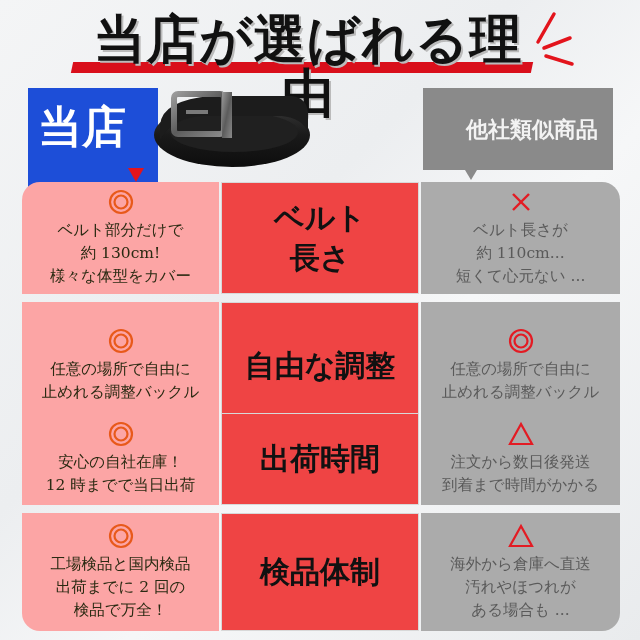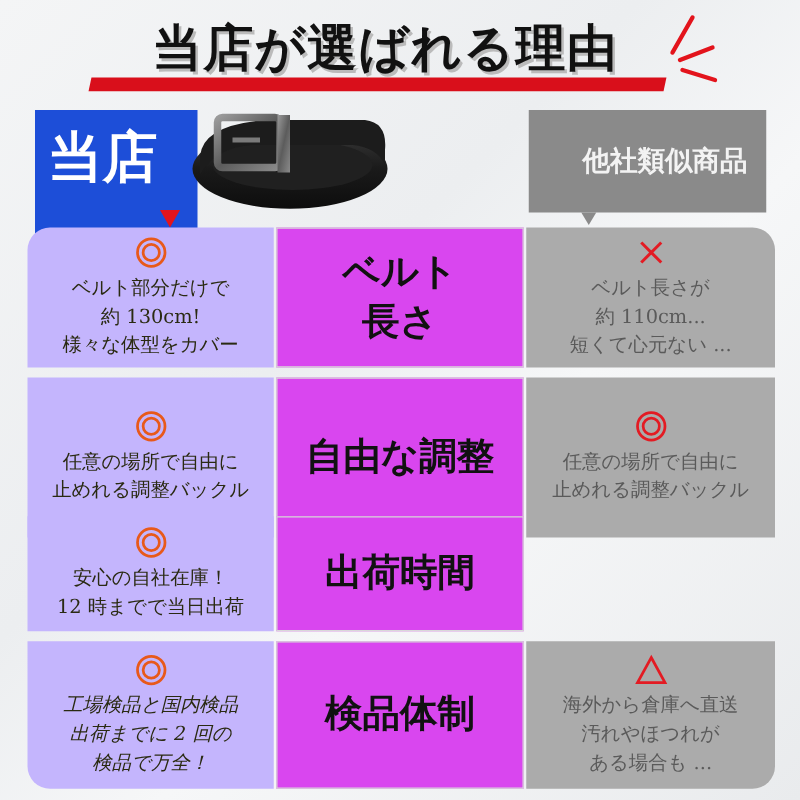--- a/index.html
+++ b/index.html
@@ -10,21 +10,21 @@
     font-family: "DejaVu Serif", "Liberation Serif", serif;
   }
   .title-wrap { position: absolute; left: 0; top: 0; width: 640px; height: 80px; }
   .title-bar {
     position: absolute; left: 72px; top: 62px; width: 460px; height: 11px;
     background: #d90f1b;
     transform: skewX(-12deg);
   }
   .title-text {
     position: absolute; left: 88px; top: 12px; width: 440px; text-align: center;
-    font-size: 40px; font-weight: bold; color: #111; letter-spacing: 1px;
+    font-size: 52px; font-weight: bold; color: #111; letter-spacing: 1px;
     line-height: 54px;
     text-shadow: 2px 2px 0 #bbb;
     font-family: "DejaVu Serif", serif;
   }
   .burst { position: absolute; left: 520px; top: 8px; width: 60px; height: 60px; }
 
   .label-ours {
     position: absolute; left: 28px; top: 88px; width: 130px; height: 100px;
     background: #1d4ed8;
   }
@@ -51,26 +51,26 @@
   }
   .label-other .tail {
     position: absolute; left: 42px; top: 82px; width: 0; height: 0;
     border-left: 6px solid transparent; border-right: 6px solid transparent;
     border-top: 10px solid #8a8a8a;
   }
 
   .table { position: absolute; left: 22px; top: 182px; width: 598px; }
   .row { position: absolute; left: 0; width: 598px; }
   .cell { position: absolute; top: 0; height: 100%; display: flex; flex-direction: column; align-items: center; justify-content: center; text-align: center; }
-  .c-ours { left: 0; width: 197px; background: #c4b5fd; color: #2a2a12; }
-  .c-item { left: 199px; width: 198px; background: #d946ef; border: 1px solid #d8d8d8; color: #111; }
+  .c-ours { left: 0; width: 197px; background: #fca5a5; color: #2a2a12; }
+  .c-item { left: 199px; width: 198px; background: #ef4444; border: 1px solid #d8d8d8; color: #111; }
   .c-other { left: 399px; width: 199px; background: #ababab; color: #555; justify-content: center; }
   .row.first .c-ours { border-top-left-radius: 18px; }
   .row.first .c-other { border-top-right-radius: 18px; }
-  .row.last .c-ours { border-bottom-left-radius: 18px; font-style: italic; }
+  .row.last .c-ours { border-bottom-left-radius: 18px; }
   .row.last .c-other { border-bottom-right-radius: 18px; }
 
   .desc { font-size: 15.5px; line-height: 23px; white-space: pre-line; font-family: "DejaVu Serif", serif; }
   .c-other .desc { color: #5a5a5a; }
   .item { font-size: 30px; font-weight: bold; line-height: 40px; white-space: pre-line; font-family: "DejaVu Serif", serif; }
 
   .mark { width: 26px; height: 26px; margin-bottom: 4px; }
   .mark svg { width: 26px; height: 26px; display: block; }
 </style>
 </head>
@@ -181,20 +181,29 @@
             <circle cx="13" cy="13" r="11" fill="none" stroke="#e8591a" stroke-width="2.2"></circle>
             <circle cx="13" cy="13" r="6.5" fill="none" stroke="#e8591a" stroke-width="2.2"></circle>
           </svg>
       </div>
       <div class="desc">安心の自社在庫！
 12 時までで当日出荷</div>
     </div>
     <div class="cell c-item">
       <div class="item">出荷時間</div>
     </div>
+    <div class="cell c-other">
+      <div class="mark">
+        <svg viewBox="0 0 26 26">
+            <polygon points="13,3 24,23 2,23" fill="none" stroke="#e31b23" stroke-width="2.2"></polygon>
+          </svg>
+      </div>
+      <div class="desc">注文から数日後発送
+到着まで時間がかかる</div>
+    </div>
   </div>
 
   <div class="row last" style="top:331px; height:118px;">
     <div class="cell c-ours">
       <div class="mark">
         <svg viewBox="0 0 26 26">
             <circle cx="13" cy="13" r="11" fill="none" stroke="#e8591a" stroke-width="2.2"></circle>
             <circle cx="13" cy="13" r="6.5" fill="none" stroke="#e8591a" stroke-width="2.2"></circle>
           </svg>
       </div>

